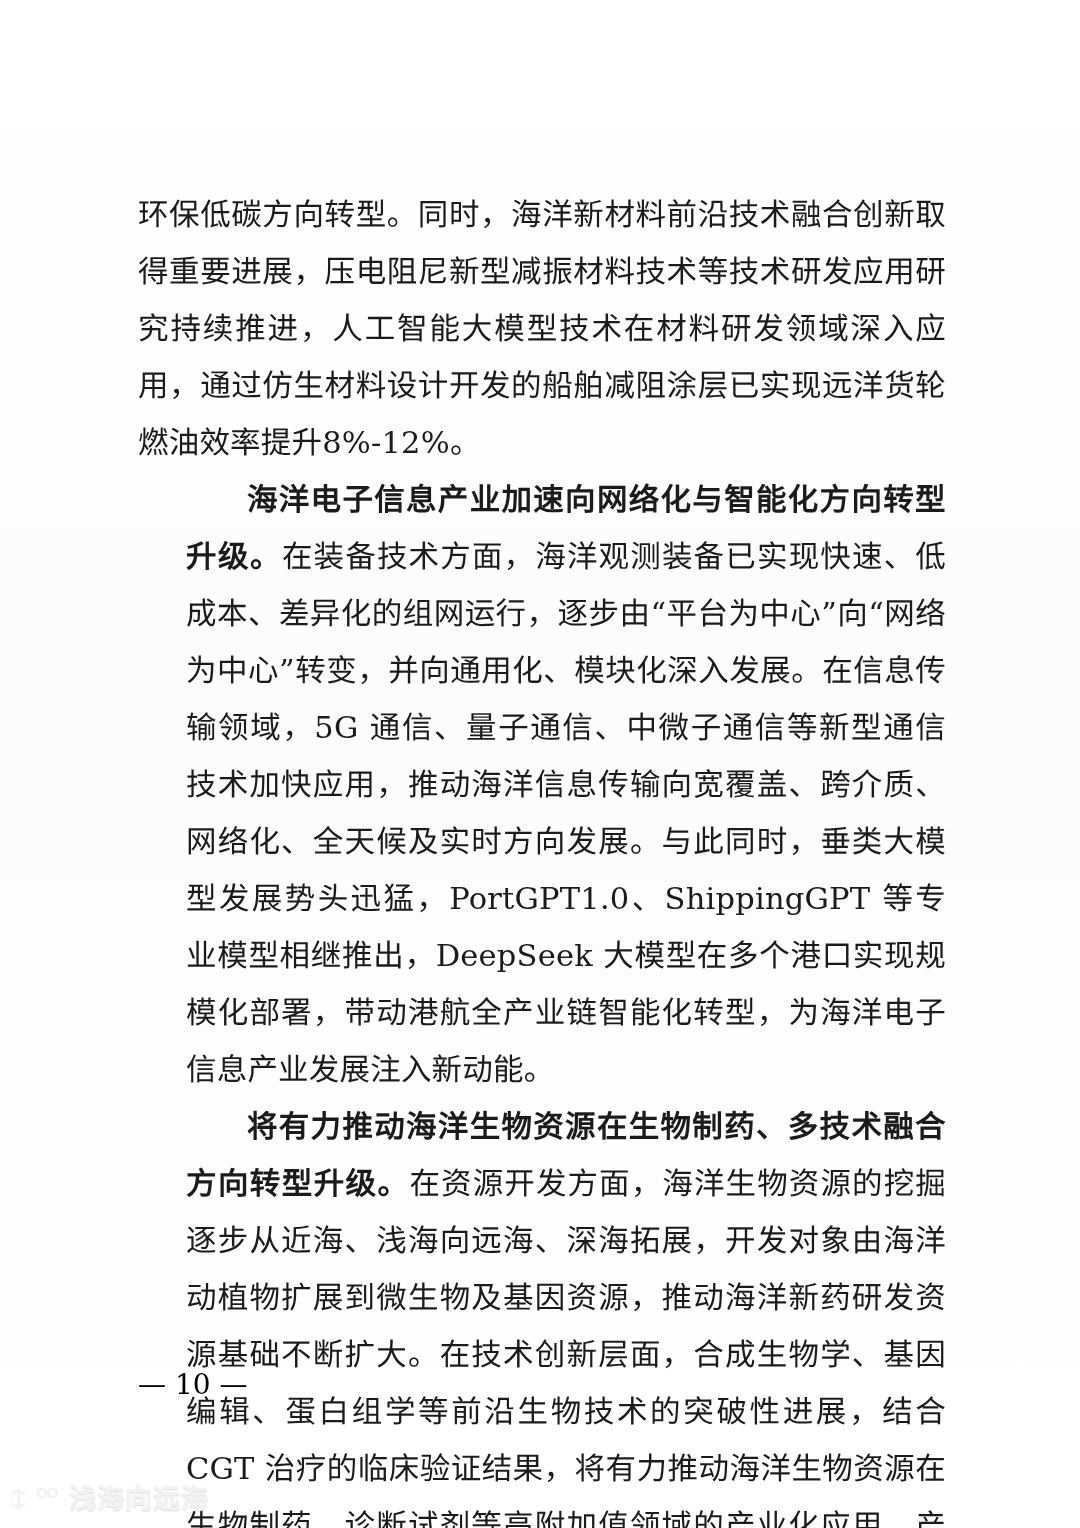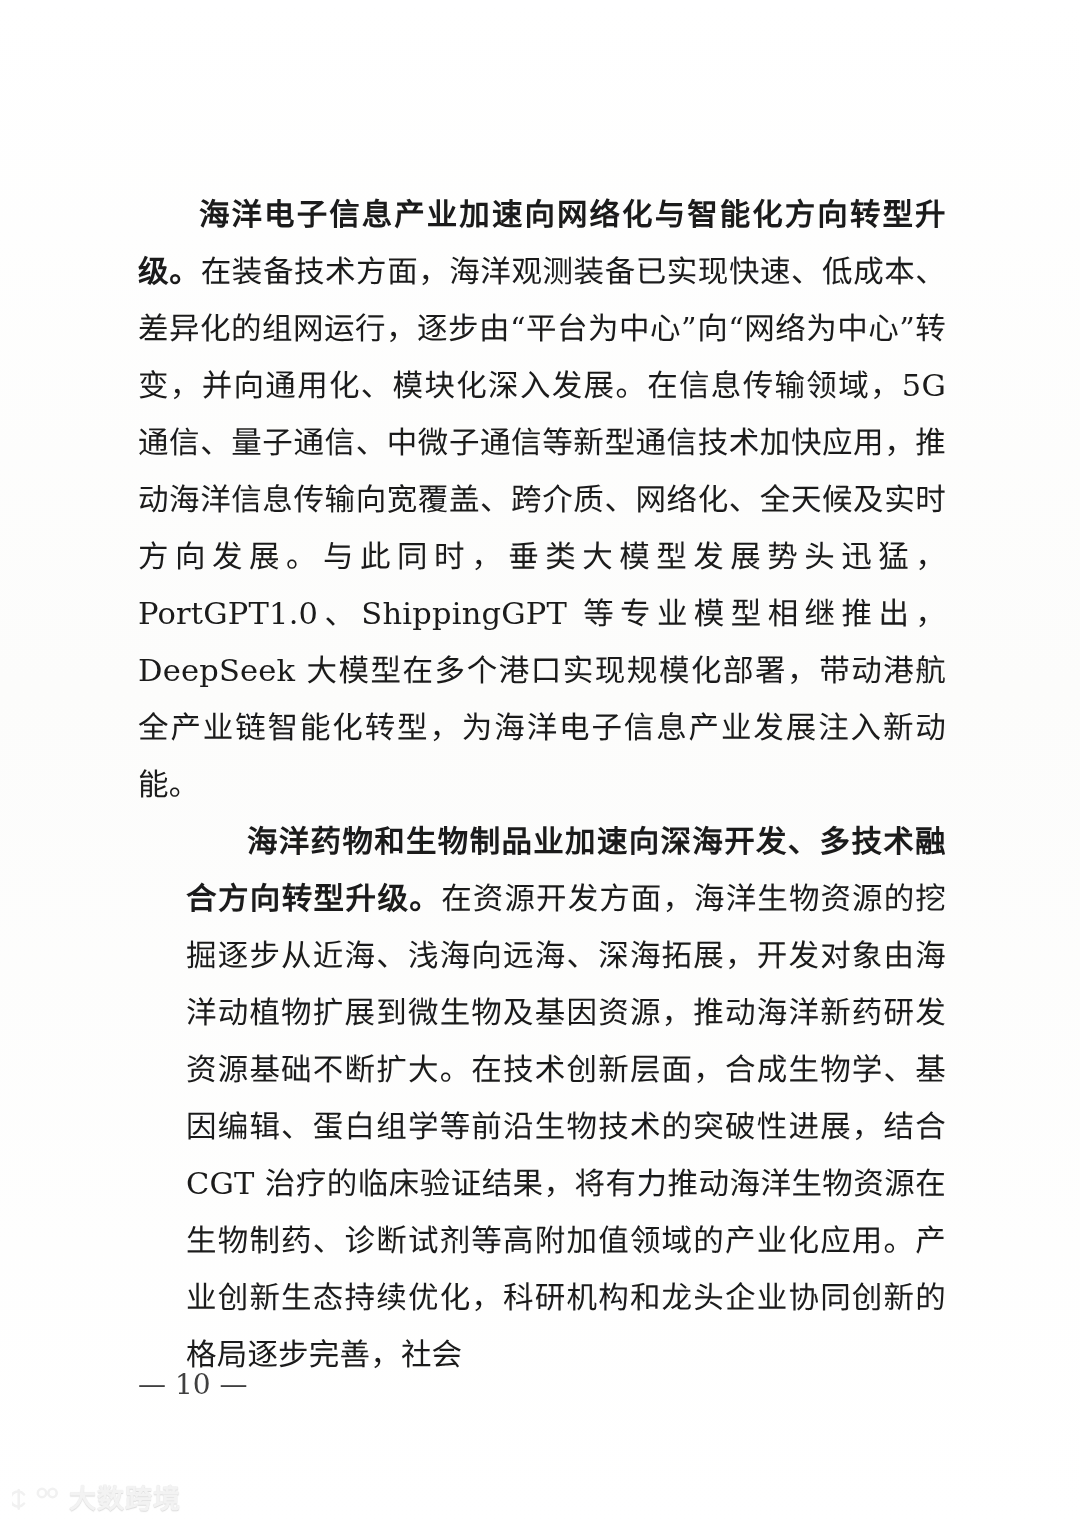--- a/index.html
+++ b/index.html
@@ -58,21 +58,21 @@
     letter-spacing: 0.5px;
   }
 
   .footer {
     position: absolute;
     left: 138px;
     top: 1368px;
     width: 808px;
     font-size: 28px;
     line-height: 34px;
-    color: #404040;
+    color: #000000;
     font-family: "DejaVu Serif", "Liberation Serif", serif;
   }
   .page-number {
     display: inline-block;
   }
 
   
   .watermark {
     position: absolute;
     left: 12px;
@@ -101,40 +101,43 @@
       0 1px 1px rgba(180,180,180,0.55);
   }
 </style>
 </head>
 <body>
 
 <div class="page">
 
   <div class="content">
 
+    <p class="para">
+      <span>环保低碳方向转型。同时，海洋新材料前沿技术融合创新取得重要进展，压电阻尼新型减振材料技术等技术研发应用研究持续推进，人工智能大模型技术在材料研发领域深入应用，通过仿生材料设计开发的船舶减阻涂层已实现远洋货轮燃油效率提升8%-12%。</span>
+    </p>
 
     <p class="para indent">
       <span class="lead">海洋电子信息产业加速向网络化与智能化方向转型升级。</span><span>在装备技术方面，海洋观测装备已实现快速、低成本、差异化的组网运行，逐步由“平台为中心”向“网络为中心”转变，并向通用化、模块化深入发展。在信息传输领域，5G 通信、量子通信、中微子通信等新型通信技术加快应用，推动海洋信息传输向宽覆盖、跨介质、网络化、全天候及实时方向发展。与此同时，垂类大模型发展势头迅猛，PortGPT1.0、ShippingGPT 等专业模型相继推出，DeepSeek 大模型在多个港口实现规模化部署，带动港航全产业链智能化转型，为海洋电子信息产业发展注入新动能。</span>
     </p>
 
     <p class="para indent">
-      <span class="lead">海洋药物和生物制品业加速向深海开发、多技术融合方向转型升级。</span><span>在资源开发方面，海洋生物资源的挖掘逐步从近海、浅海向远海、深海拓展，开发对象由海洋动植物扩展到微生物及基因资源，推动海洋新药研发资源基础不断扩大。在技术创新层面，合成生物学、基因编辑、蛋白组学等前沿生物技术的突破性进展，结合 CGT 治疗的临床验证结果，将有力推动海洋生物资源在生物制药、诊断试剂等高附加值领域的产业化应用。产业创新生态持续优化，科研机构和龙头企业协同创新的格局逐步完善，社会</span>
+      <span class="lead">将有力推动海洋生物资源在生物制药、多技术融合方向转型升级。</span><span>在资源开发方面，海洋生物资源的挖掘逐步从近海、浅海向远海、深海拓展，开发对象由海洋动植物扩展到微生物及基因资源，推动海洋新药研发资源基础不断扩大。在技术创新层面，合成生物学、基因编辑、蛋白组学等前沿生物技术的突破性进展，结合 CGT 治疗的临床验证结果，将有力推动海洋生物资源在生物制药、诊断试剂等高附加值领域的产业化应用。产业创新生态持续优化，科研机构和龙头企业协同创新的格局逐步完善，社会</span>
     </p>
 
   </div>
 
   <div class="footer">
     <span class="page-number">— 10 —</span>
   </div>
 
   <div class="watermark">
     <svg class="wm-mark" viewBox="0 0 64 40" aria-hidden="true">
       <g fill="none" stroke="#f0f0f0" stroke-width="3.4">
         <path d="M9 8 L9 33" stroke-linecap="round"></path>
         <path d="M16 14 a10 10 0 1 0 0.01 12" stroke-linecap="round"></path>
         <circle cx="40" cy="12" r="5.6"></circle>
         <circle cx="54" cy="12" r="5.6"></circle>
       </g>
     </svg>
-    <span class="wm-text">大数跨境</span>
+    <span class="wm-text">浅海向远海</span>
   </div>
 
 </div>
 
 </body></html>

